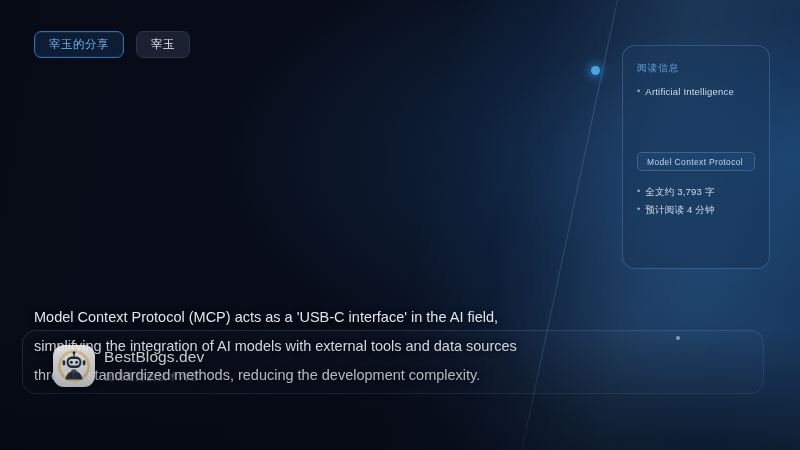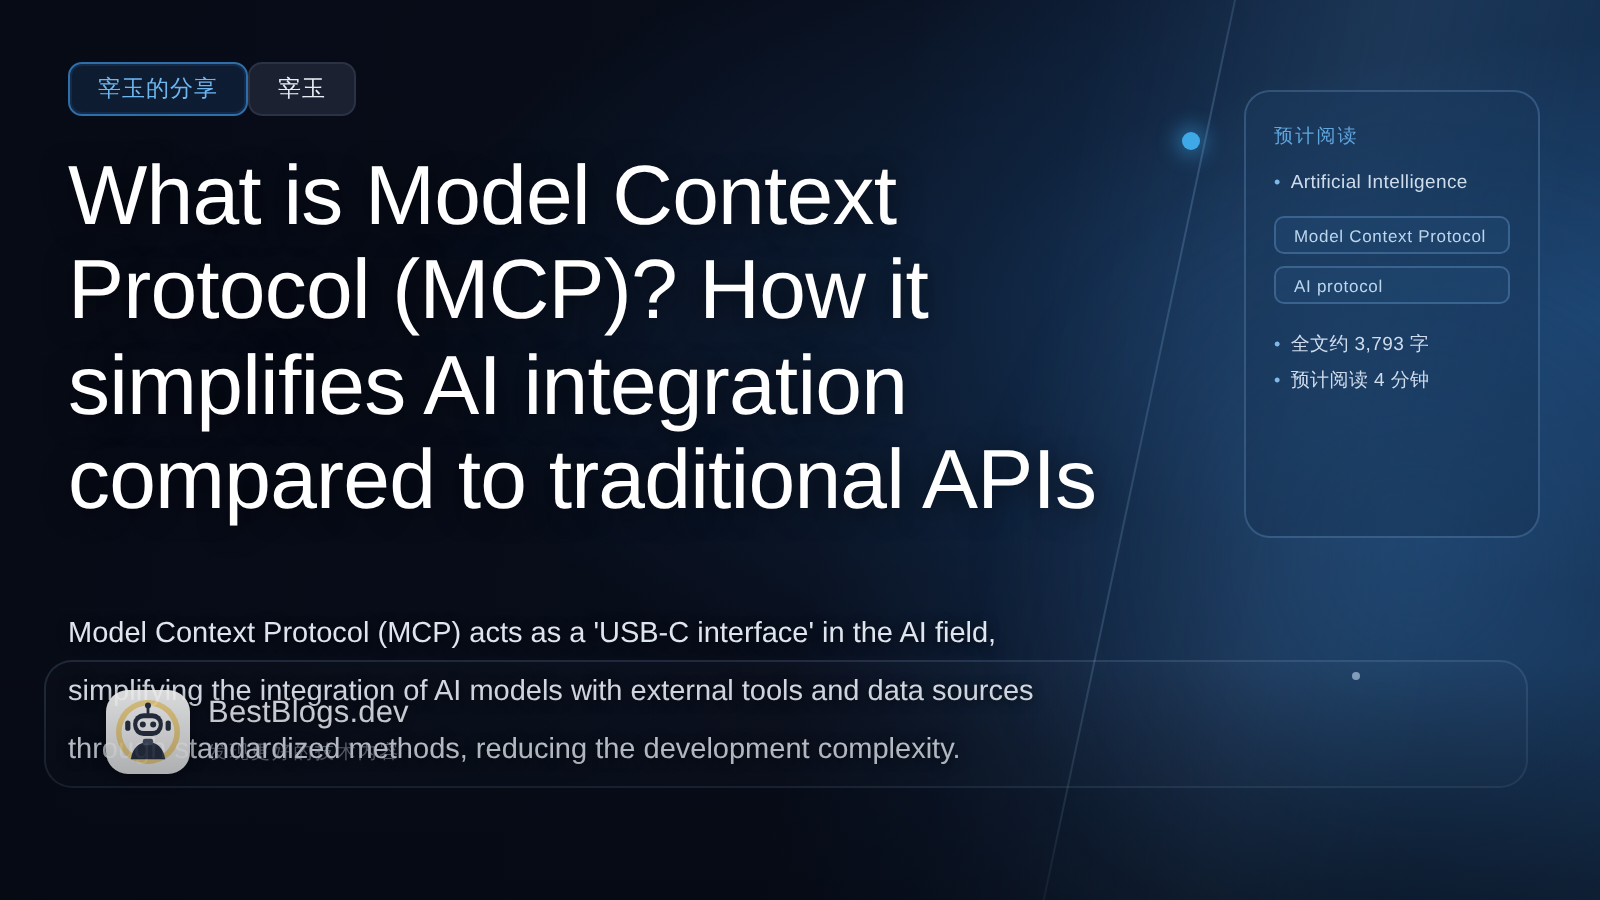--- a/index.html
+++ b/index.html
@@ -47,21 +47,21 @@
   }
   .vignette-bottom {
     position:absolute; left:0; right:0; bottom:0; height:120px;
     background:linear-gradient(180deg, rgba(4,8,16,0) 0%, rgba(4,8,16,.55) 100%);
     pointer-events:none;
   }
 
   
   #tagbar {
     position:absolute; left:34px; top:31px;
-    display:flex; align-items:center;
+    display:flex; gap:12px; align-items:center;
   }
   .pill {
     height:27px; display:flex; align-items:center; justify-content:center;
     padding:0 14px; border-radius:7px;
     font-size:11.5px; letter-spacing:.5px; white-space:nowrap;
   }
   .pill-primary {
     border:1px solid #2f6ea8;
     background:rgba(20,44,74,.55);
     color:#6db6f0;
@@ -162,21 +162,21 @@
   .bullet-dot {
     color:#7fb9e8; font-size:9px; line-height:1.55; flex:0 0 auto;
   }
   .chips { margin-top:9px; display:flex; flex-direction:column; gap:6px; }
   .chip {
     height:19px; display:flex; align-items:center;
     padding:0 9px; border-radius:5px;
     border:1px solid rgba(110,160,210,.36);
     background:rgba(34,74,116,.45);
     color:#bcd6ee; font-size:8.5px; letter-spacing:.35px;
-    white-space:nowrap; overflow:hidden;
+    white-space:nowrap; overflow:hidden;margin-top:44px;
   }
   .side-block-2 { margin-top:14px; }
 </style>
 </head>
 <body>
 
 <div id="stage">
 
   <div class="diag-band"></div>
   <div class="diag-edge"></div>
@@ -184,21 +184,20 @@
 
   <div id="tagbar">
     <div class="pill pill-primary">
       <span>宰玉的分享</span>
     </div>
     <div class="pill pill-secondary">
       <span>宰玉</span>
     </div>
   </div>
 
-  <h1 id="headline">What is Model Context Protocol (MCP)? How it simplifies AI integration compared to traditional APIs</h1>
 
   <div id="bottom-panel"></div>
   <div id="bottom-panel-dot"></div>
 
   <p id="description">Model Context Protocol (MCP) acts as a 'USB-C interface' in the AI field, simplifying the integration of AI models with external tools and data sources through standardized methods, reducing the development complexity.</p>
 
   <div id="watermark">
     <div id="wm-logo">
       <svg width="34" height="34" viewBox="0 0 34 34" aria-hidden="true">
         <circle cx="17" cy="17" r="16" fill="#f7d98a"></circle>
@@ -218,35 +217,32 @@
     <div id="wm-text">
       <div id="wm-title">BestBlogs.dev</div>
       <div id="wm-sub">发现更好的技术内容</div>
     </div>
   </div>
 
   <div id="sidebar-glow-dot"></div>
 
   <aside id="sidebar">
 
-    <div class="side-heading">预计阅读</div>
+    <div class="side-heading">阅读信息</div>
 
     <ul class="side-bullets">
       <li>
         <span class="bullet-dot">•</span>
         <span>Artificial Intelligence</span>
       </li>
     </ul>
 
     <div class="chips">
       <div class="chip">
         <span>Model Context Protocol</span>
-      </div>
-      <div class="chip">
-        <span>AI protocol</span>
       </div>
     </div>
 
     <div class="side-block-2">
       <ul class="side-bullets">
         <li>
           <span class="bullet-dot">•</span>
           <span>全文约 3,793 字</span>
         </li>
         <li>

